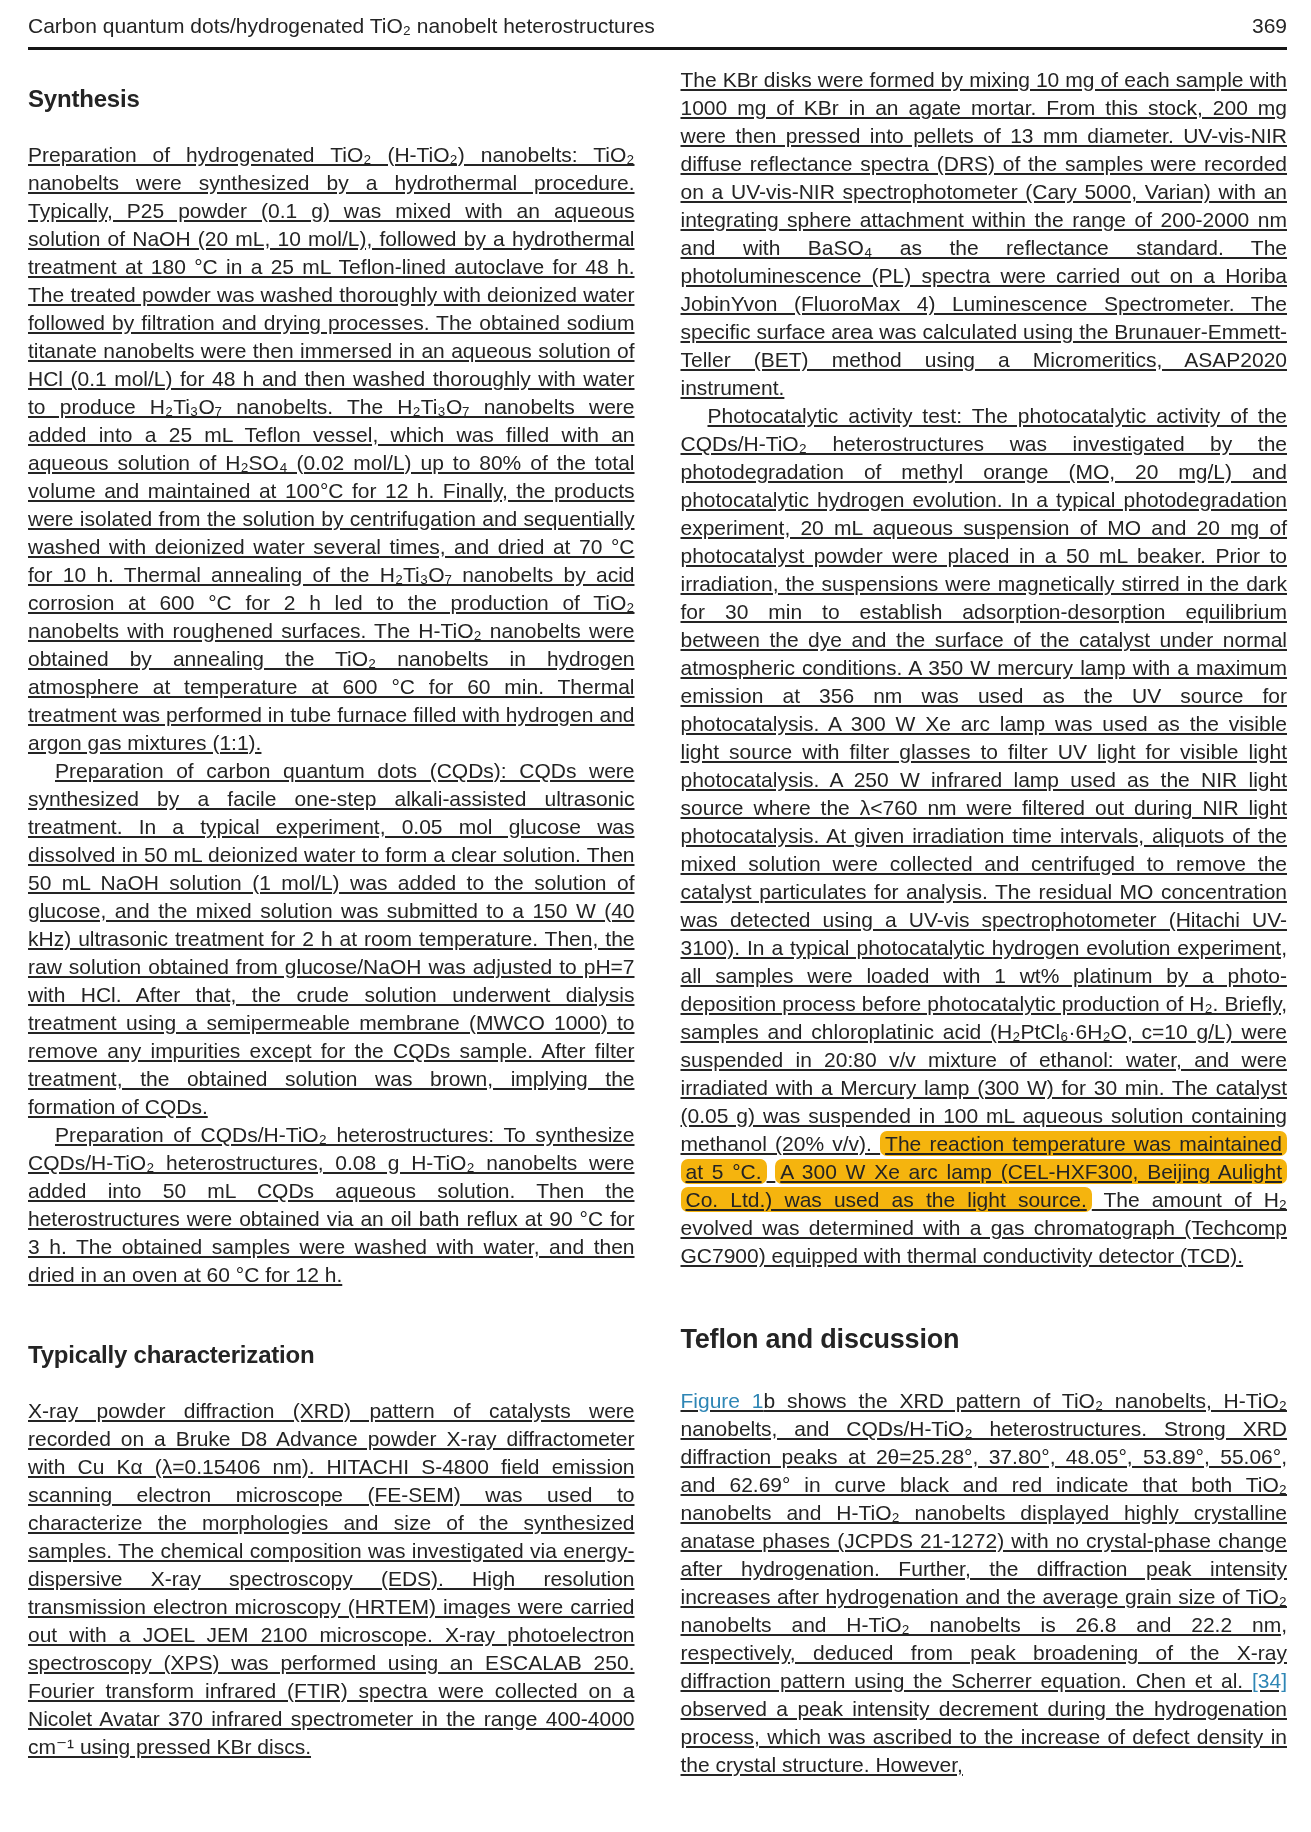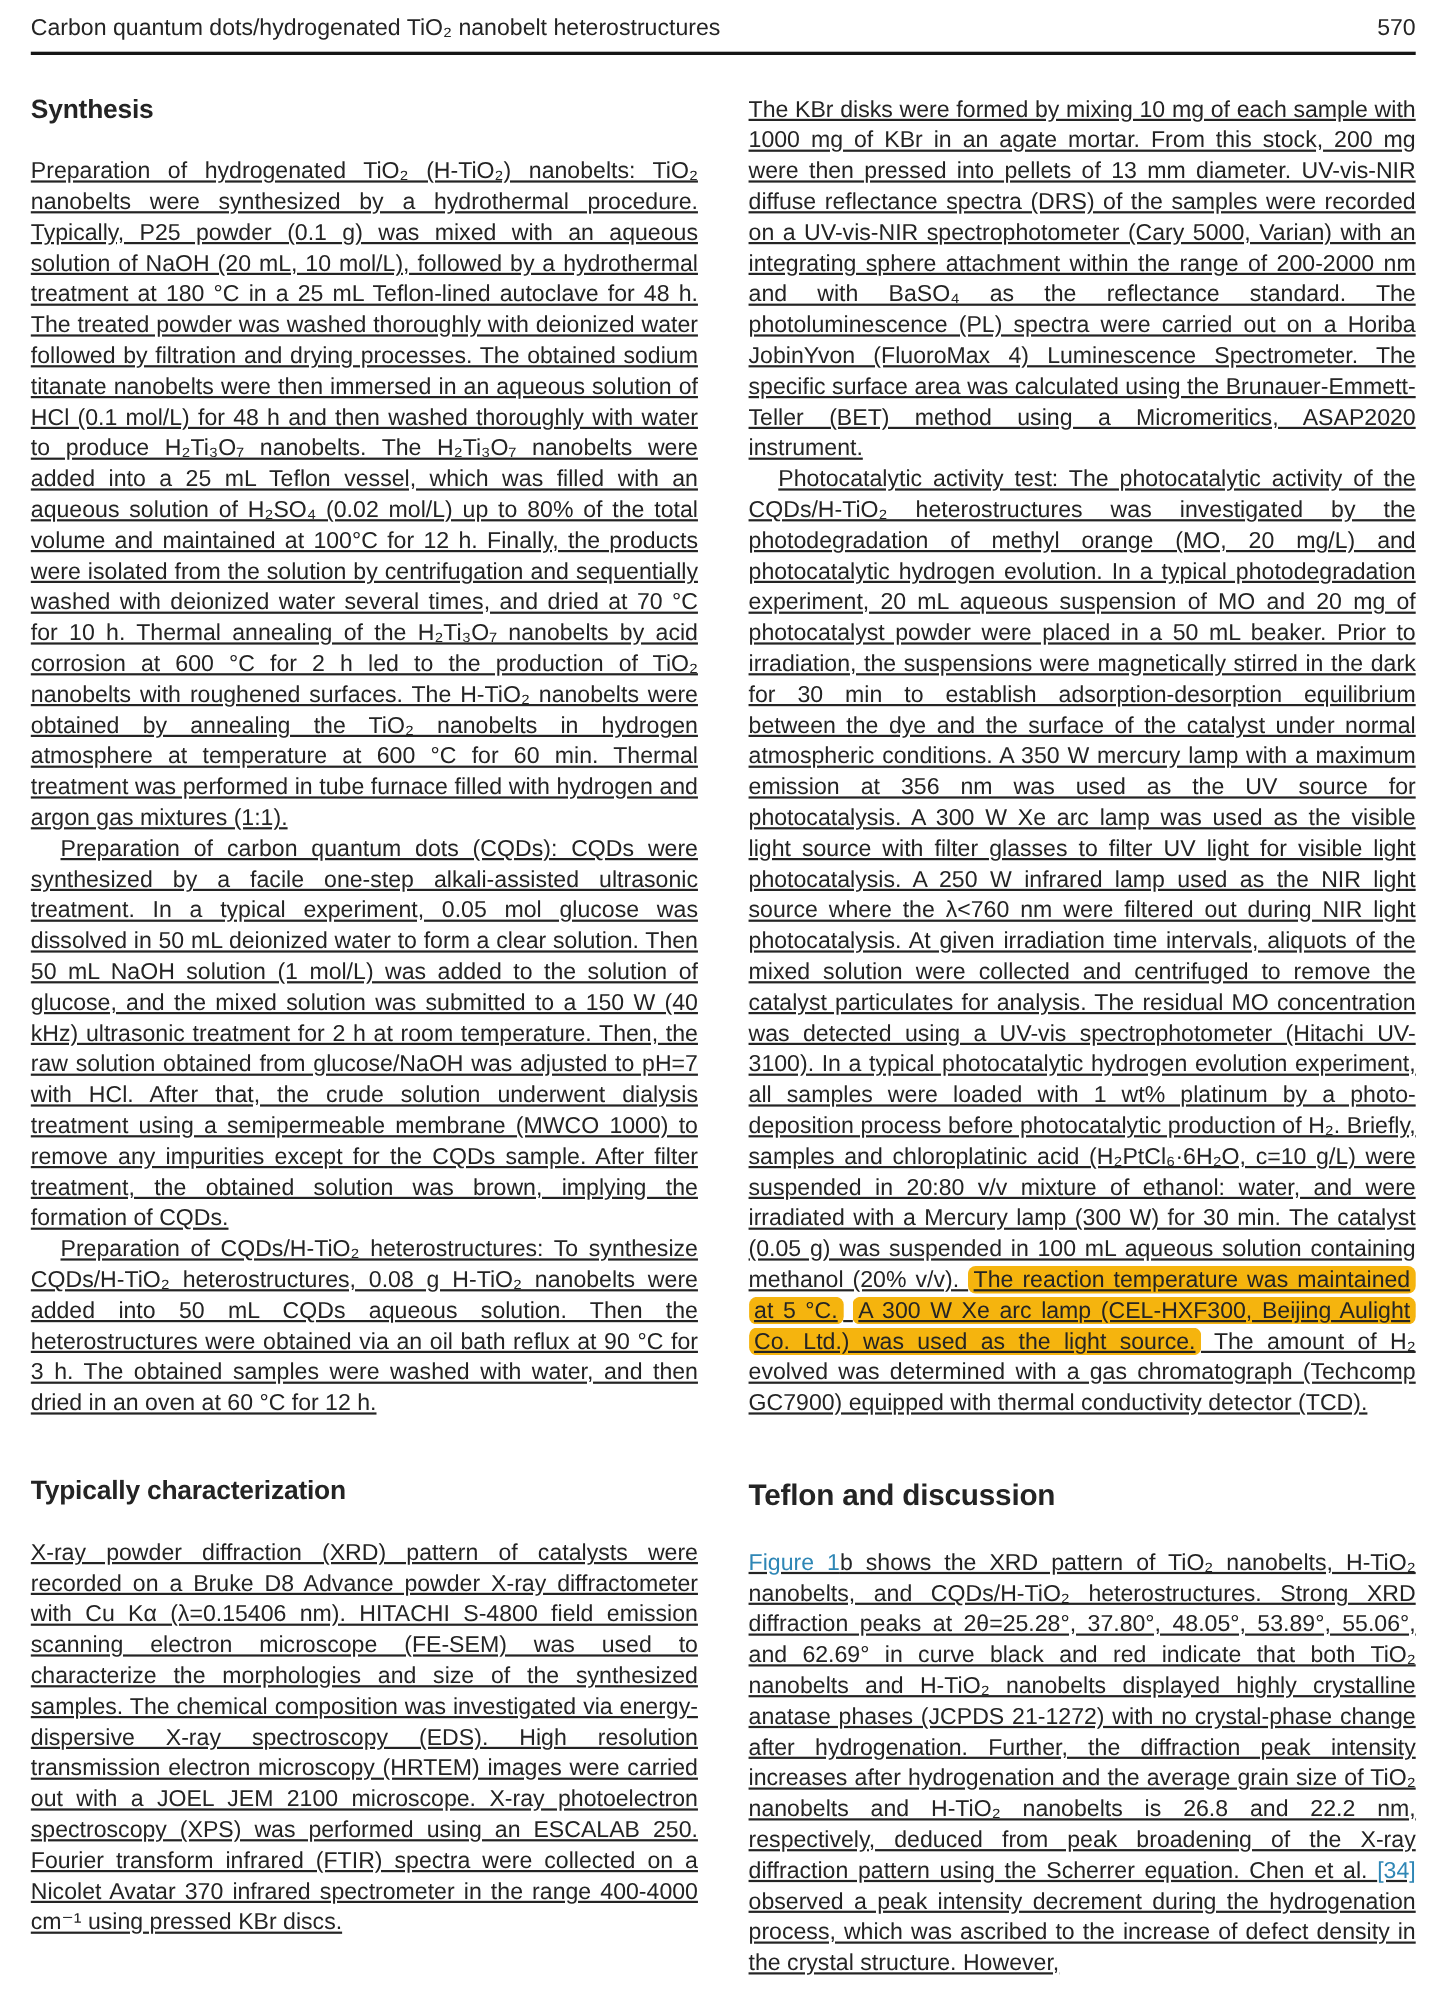--- a/index.html
+++ b/index.html
@@ -24,21 +24,22 @@
     display:flex;
     justify-content:space-between;
     align-items:flex-end;
     padding-bottom:9px;
     border-bottom:3px solid #161616;
     font-size:21px;
   }
   .columns{
     display:flex;
     gap:46px;
-    margin-top:36px;
+    margin-top:16px;
+    align-items:center;
   }
   .col{flex:1;min-width:0;}
   .section-heading{
     font-size:24px;
     font-weight:700;
     margin:0 0 28px 0;
     letter-spacing:-0.2px;
   }
   .section-heading.materials{margin-top:52px;}
   .results-heading{
@@ -64,21 +65,21 @@
   }
   span.link{color:var(--link);}
 </style>
 </head>
 <body>
 
 <div class="page">
 
   <header class="page-header">
     <span class="running-title">Carbon quantum dots/hydrogenated TiO₂ nanobelt heterostructures</span>
-    <span class="page-number">570</span>
+    <span class="page-number">369</span>
   </header>
 
   <div class="columns">
 
     <section class="col">
       <h2 class="section-heading">Synthesis</h2>
       <div>
           <p class="para"><span>Preparation of hydrogenated TiO₂ (H-TiO₂) nanobelts: TiO₂ nanobelts were synthesized by a hydrothermal procedure. Typically, P25 powder (0.1 g) was mixed with an aqueous solution of NaOH (20 mL, 10 mol/L), followed by a hydrothermal treatment at 180 °C in a 25 mL Teflon-lined autoclave for 48 h. The treated powder was washed thoroughly with deionized water followed by filtration and drying processes. The obtained sodium titanate nanobelts were then immersed in an aqueous solution of HCl (0.1 mol/L) for 48 h and then washed thoroughly with water to produce H₂Ti₃O₇ nanobelts. The H₂Ti₃O₇ nanobelts were added into a 25 mL Teflon vessel, which was filled with an aqueous solution of H₂SO₄ (0.02 mol/L) up to 80% of the total volume and maintained at 100°C for 12 h. Finally, the products were isolated from the solution by centrifugation and sequentially washed with deionized water several times, and dried at 70 °C for 10 h. Thermal annealing of the H₂Ti₃O₇ nanobelts by acid corrosion at 600 °C for 2 h led to the production of TiO₂ nanobelts with roughened surfaces. The H-TiO₂ nanobelts were obtained by annealing the TiO₂ nanobelts in hydrogen atmosphere at temperature at 600 °C for 60 min. Thermal treatment was performed in tube furnace filled with hydrogen and argon gas mixtures (1:1).</span></p>
           <p class="para indent"><span>Preparation of carbon quantum dots (CQDs): CQDs were synthesized by a facile one-step alkali-assisted ultrasonic treatment. In a typical experiment, 0.05 mol glucose was dissolved in 50 mL deionized water to form a clear solution. Then 50 mL NaOH solution (1 mol/L) was added to the solution of glucose, and the mixed solution was submitted to a 150 W (40 kHz) ultrasonic treatment for 2 h at room temperature. Then, the raw solution obtained from glucose/NaOH was adjusted to pH=7 with HCl. After that, the crude solution underwent dialysis treatment using a semipermeable membrane (MWCO 1000) to remove any impurities except for the CQDs sample. After filter treatment, the obtained solution was brown, implying the formation of CQDs.</span></p>
           <p class="para indent"><span>Preparation of CQDs/H-TiO₂ heterostructures: To synthesize CQDs/H-TiO₂ heterostructures, 0.08 g H-TiO₂ nanobelts were added into 50 mL CQDs aqueous solution. Then the heterostructures were obtained via an oil bath reflux at 90 °C for 3 h. The obtained samples were washed with water, and then dried in an oven at 60 °C for 12 h.</span></p>

